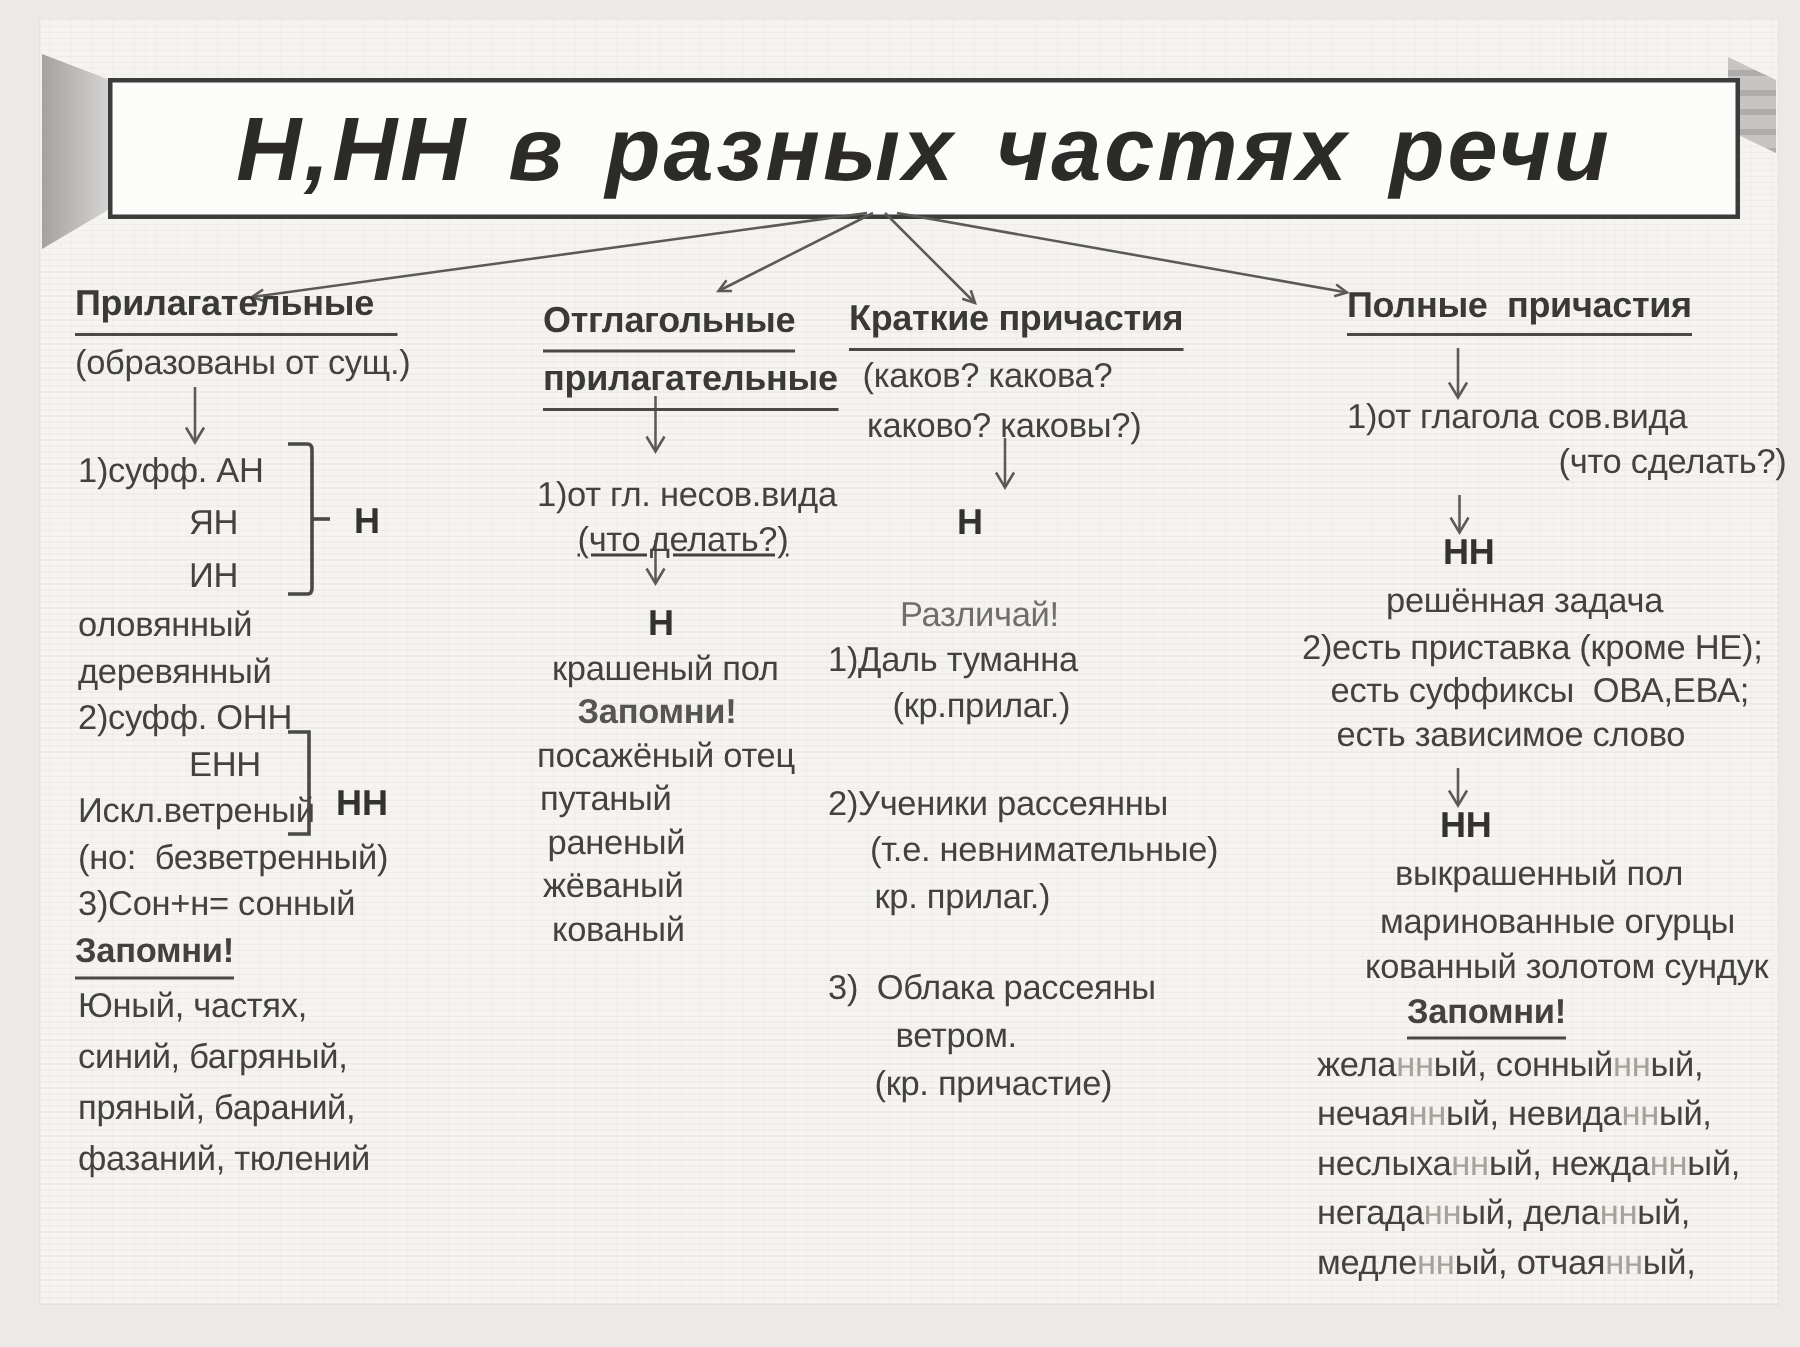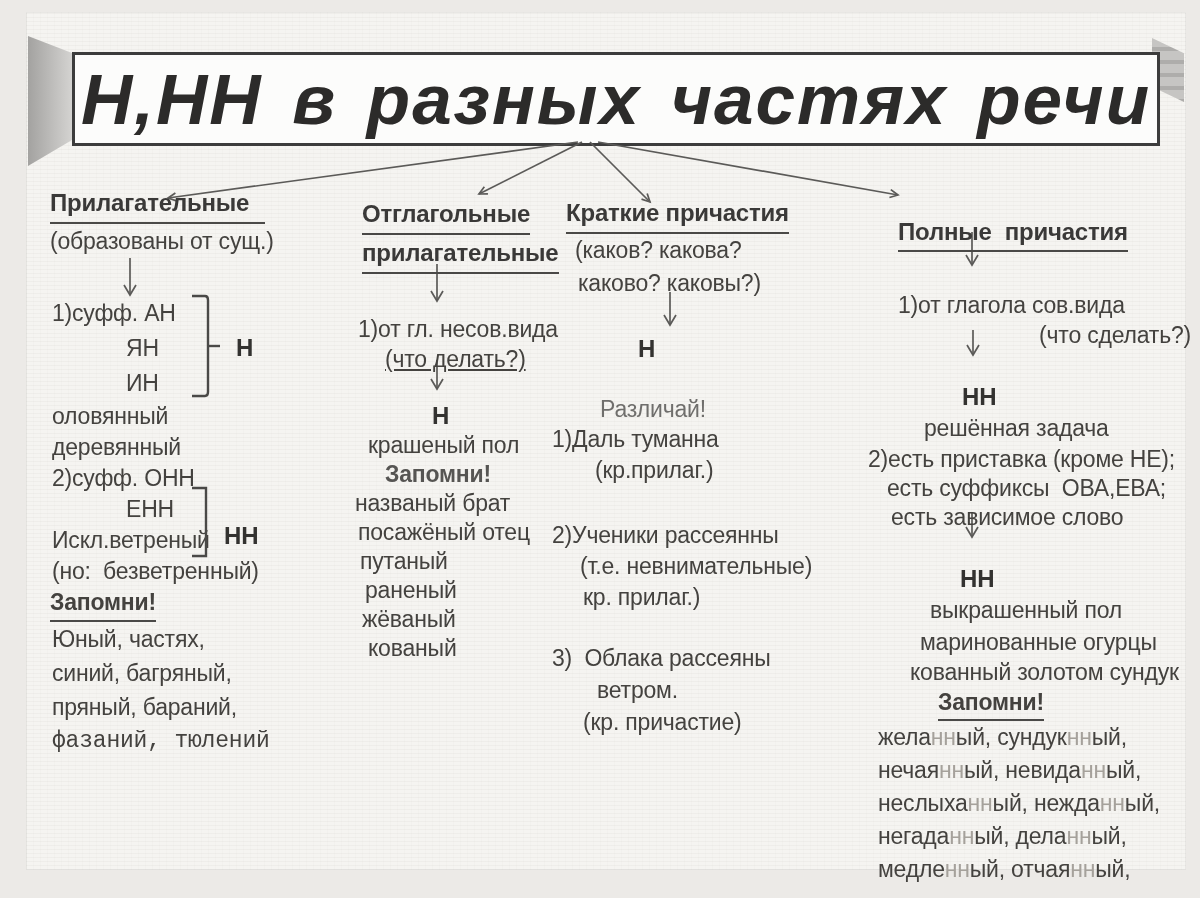--- a/index.html
+++ b/index.html
@@ -11,21 +11,21 @@
            repeating-linear-gradient(90deg, rgba(120,115,105,0.025) 0px, rgba(120,115,105,0.025) 1px, transparent 1px, transparent 7px);
          box-shadow:inset 0 0 0 1px rgba(0,0,0,0.05);}
   .fold-left{position:absolute;left:28px;top:36px;width:44px;height:130px;
          background:linear-gradient(90deg,#a3a2a0,#d4d3d1);
          clip-path:polygon(0 0,100% 13%,100% 80%,0 100%);}
   .fold-right{position:absolute;left:1152px;top:38px;width:32px;height:64px;
          background:repeating-linear-gradient(180deg,#c6c5c3 0 9px,#aeadab 9px 13px);
          clip-path:polygon(0 0,100% 24%,100% 100%,0 76%);}
   .titlebox{position:absolute;left:72px;top:52px;width:1082px;height:88px;background:#fcfcfb;
          border:3px solid #3c3c3c;display:flex;align-items:center;justify-content:center;}
-  .titletext{font-style:italic;font-weight:bold;font-size:71px;color:#2c2b2a;
+  .titletext{font-style:italic;font-weight:bold;font-size:60px;color:#2c2b2a;
          letter-spacing:2px;word-spacing:8px;white-space:pre;}
   .col{position:absolute;color:#44423f;font-size:23px;letter-spacing:-0.2px;}
   .ln{white-space:pre;line-height:31px;}
   .hd{font-weight:bold;font-size:24px;color:#3a3938;}
   .ublock{display:inline-block;border-bottom:2px solid #4a4947;padding-bottom:2px;}
   .bold{font-weight:bold;}
   .result{font-weight:bold;font-size:24px;color:#333230;}
   .gray{color:#6f6e6c;}
   .memo2{font-weight:bold;color:#565553;}
   .hl{color:#a5a19b;}
@@ -94,25 +94,26 @@
     <div class="sp" style="height:38px;"></div>
     <div class="ln" style="line-height:35px;padding-left:2px;">1)суфф. АН</div>
     <div class="ln" style="line-height:35px;padding-left:76px;">ЯН</div>
     <div class="ln" style="line-height:35px;padding-left:76px;">ИН</div>
     <div class="ln" style="padding-left:2px;">оловянный</div>
     <div class="ln" style="padding-left:2px;">деревянный</div>
     <div class="ln" style="padding-left:2px;">2)суфф. ОНН</div>
     <div class="ln" style="padding-left:76px;">ЕНН</div>
     <div class="ln" style="padding-left:2px;">Искл.ветреный</div>
     <div class="ln" style="padding-left:2px;">(но:  безветренный)</div>
+    <div class="ln" style="padding-left:2px;">3)Сон+н= сонный</div>
     <div class="ln bold"><span class="ublock">Запомни!</span></div>
     <div class="ln" style="line-height:34px;padding-left:2px;">Юный, частях,</div>
     <div class="ln" style="line-height:34px;padding-left:2px;">синий, багряный,</div>
     <div class="ln" style="line-height:34px;padding-left:2px;">пряный, бараний,</div>
-    <div class="ln" style="line-height:34px;padding-left:2px;font-family:Liberation Mono, monospace;">фазаний, тюлений</div>
+    <div class="ln" style="line-height:34px;padding-left:2px;">фазаний, тюлений</div>
   </div>
 
   <svg class="ar brace" style="left:190px;top:294px;" width="36" height="104" viewBox="0 0 36 104">
     <path d="M2,2 H15 Q18,2 18,6 V98 Q18,102 15,102 H2"></path>
       <path d="M18,52 H30"></path>
   </svg>
   <div class="blabel" style="left:236px;top:334px;">Н</div>
   <svg class="ar brace" style="left:190px;top:486px;" width="30" height="72" viewBox="0 0 30 72">
     <path d="M2,2 H16 V70 H2"></path>
   </svg>
@@ -121,21 +122,20 @@
   <div class="col" style="left:352px;top:196px;width:230px;">
     <div class="ln hd" style="line-height:35px;padding-left:10px;"><span class="ublock">Отглагольные</span></div>
     <div class="ln hd" style="line-height:35px;padding-left:10px;"><span class="ublock">прилагательные</span></div>
     <div class="sp" style="height:40px;"></div>
     <div class="ln" style="line-height:30px;padding-left:6px;">1)от гл. несов.вида</div>
     <div class="ln" style="line-height:30px;padding-left:33px;text-decoration:underline;">(что делать?)</div>
     <div class="sp" style="height:27px;"></div>
     <div class="ln result" style="line-height:30px;padding-left:80px;">Н</div>
     <div class="ln" style="line-height:29px;padding-left:16px;">крашеный пол</div>
     <div class="ln memo2" style="line-height:29px;padding-left:33px;">Запомни!</div>
-    <div class="ln" style="line-height:29px;padding-left:3px;">названый брат</div>
     <div class="ln" style="line-height:29px;padding-left:6px;">посажёный отец</div>
     <div class="ln" style="line-height:29px;padding-left:8px;">путаный</div>
     <div class="ln" style="line-height:29px;padding-left:13px;">раненый</div>
     <div class="ln" style="line-height:29px;padding-left:10px;">жёваный</div>
     <div class="ln" style="line-height:29px;padding-left:16px;">кованый</div>
   </div>
 
   <div class="col" style="left:550px;top:196px;width:270px;">
     <div class="ln hd" style="line-height:34px;padding-left:16px;"><span class="ublock">Краткие причастия</span></div>
     <div class="ln" style="line-height:33px;padding-left:25px;">(каков? какова?</div>
@@ -149,36 +149,36 @@
     <div class="sp" style="height:34px;"></div>
     <div class="ln" style="padding-left:2px;">2)Ученики рассеянны</div>
     <div class="ln" style="padding-left:30px;">(т.е. невнимательные)</div>
     <div class="ln" style="padding-left:33px;">кр. прилаг.)</div>
     <div class="sp" style="height:30px;"></div>
     <div class="ln" style="padding-left:2px;">3)  Облака рассеяны</div>
     <div class="ln" style="line-height:32px;padding-left:47px;">ветром.</div>
     <div class="ln" style="line-height:32px;padding-left:33px;">(кр. причастие)</div>
   </div>
 
-  <div class="col" style="left:866px;top:216px;width:325px;">
+  <div class="col" style="left:866px;top:188px;width:325px;">
     <div class="ln hd" style="line-height:32px;padding-left:32px;"><span class="ublock">Полные  причастия</span></div>
     <div class="sp" style="height:38px;"></div>
     <div class="ln" style="line-height:30px;padding-left:32px;">1)от глагола сов.вида</div>
     <div class="ln" style="line-height:30px;padding-left:58px;text-align:right;">(что сделать?)</div>
     <div class="sp" style="height:32px;"></div>
     <div class="ln result" style="line-height:30px;padding-left:96px;">НН</div>
     <div class="ln" style="line-height:32px;padding-left:58px;">решённая задача</div>
     <div class="ln" style="line-height:30px;padding-left:2px;">2)есть приставка (кроме НЕ);</div>
     <div class="ln" style="line-height:29px;padding-left:21px;">есть суффиксы  ОВА,ЕВА;</div>
     <div class="ln" style="line-height:29px;padding-left:25px;">есть зависимое слово</div>
     <div class="sp" style="height:32px;"></div>
     <div class="ln result" style="line-height:30px;padding-left:94px;">НН</div>
     <div class="ln" style="line-height:33px;padding-left:64px;">выкрашенный пол</div>
     <div class="ln" style="line-height:30px;padding-left:54px;">маринованные огурцы</div>
     <div class="ln" style="line-height:30px;padding-left:44px;">кованный золотом сундук</div>
     <div class="ln bold" style="line-height:30px;padding-left:72px;"><span class="ublock">Запомни!</span></div>
-    <div class="ln" style="line-height:33px;padding-left:12px;"><span>жела</span><span class="hl">нн</span><span>ый, сундук</span><span class="hl">нн</span><span>ый,</span></div>
+    <div class="ln" style="line-height:33px;padding-left:12px;"><span>жела</span><span class="hl">нн</span><span>ый, сонный</span><span class="hl">нн</span><span>ый,</span></div>
     <div class="ln" style="line-height:33px;padding-left:12px;"><span>нечая</span><span class="hl">нн</span><span>ый, невида</span><span class="hl">нн</span><span>ый,</span></div>
     <div class="ln" style="line-height:33px;padding-left:12px;"><span>неслыха</span><span class="hl">нн</span><span>ый, нежда</span><span class="hl">нн</span><span>ый,</span></div>
     <div class="ln" style="line-height:33px;padding-left:12px;"><span>негада</span><span class="hl">нн</span><span>ый, дела</span><span class="hl">нн</span><span>ый,</span></div>
     <div class="ln" style="line-height:33px;padding-left:12px;"><span>медле</span><span class="hl">нн</span><span>ый, отчая</span><span class="hl">нн</span><span>ый,</span></div>
   </div>
 </div>
 
 </body></html>

